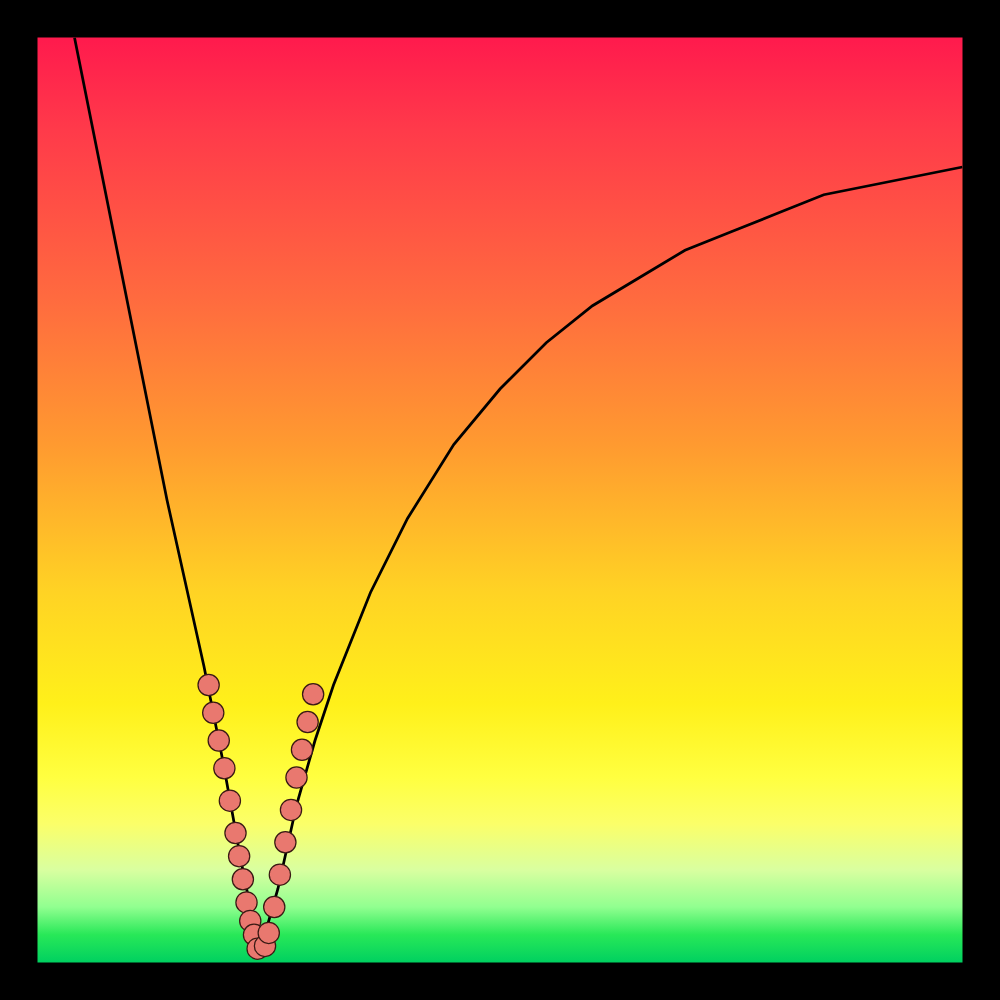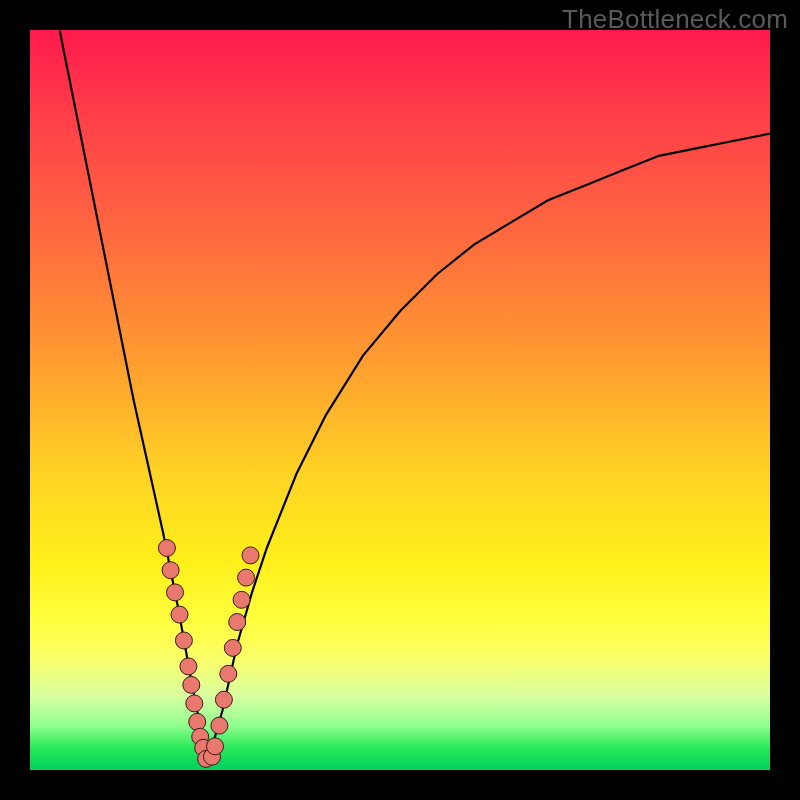--- a/index.html
+++ b/index.html
@@ -82,14 +82,13 @@
           <circle cx="193.9" cy="669.7" r="8.5" fill="#e9786f" stroke="#3a1a14" stroke-width="1"></circle>
           <circle cx="198.3" cy="643.8" r="8.5" fill="#e9786f" stroke="#3a1a14" stroke-width="1"></circle>
           <circle cx="202.8" cy="617.9" r="8.5" fill="#e9786f" stroke="#3a1a14" stroke-width="1"></circle>
           <circle cx="207.2" cy="592.0" r="8.5" fill="#e9786f" stroke="#3a1a14" stroke-width="1"></circle>
           <circle cx="211.6" cy="569.8" r="8.5" fill="#e9786f" stroke="#3a1a14" stroke-width="1"></circle>
           <circle cx="216.1" cy="547.6" r="8.5" fill="#e9786f" stroke="#3a1a14" stroke-width="1"></circle>
           <circle cx="220.5" cy="525.4" r="8.5" fill="#e9786f" stroke="#3a1a14" stroke-width="1"></circle>
         </g>
     </svg>
   </div>
-  <div class="watermark">TheBottleneck.com</div>
 </div>
 
 </body></html>

